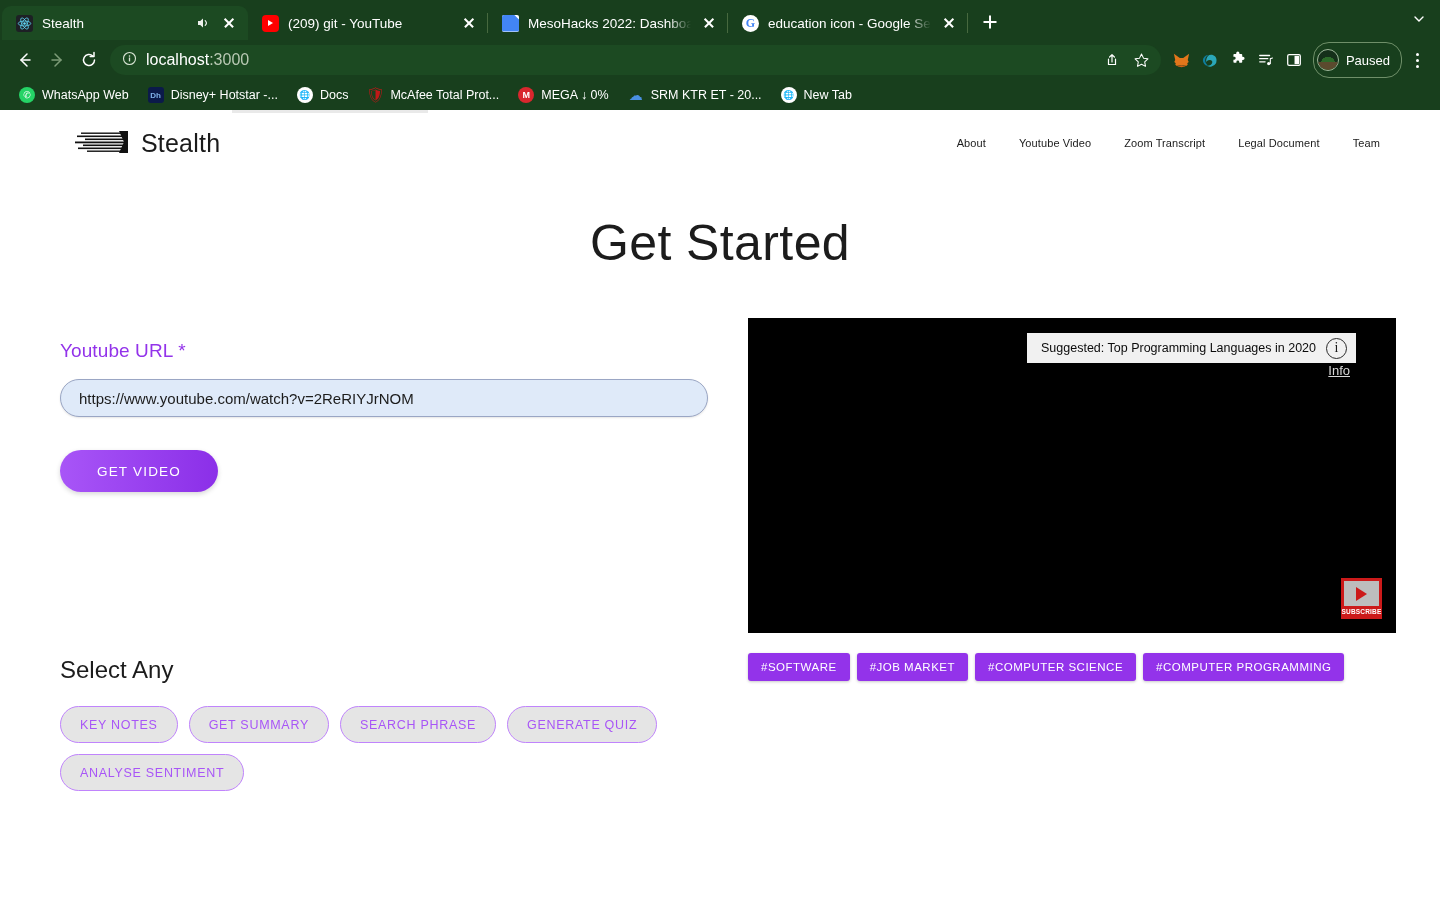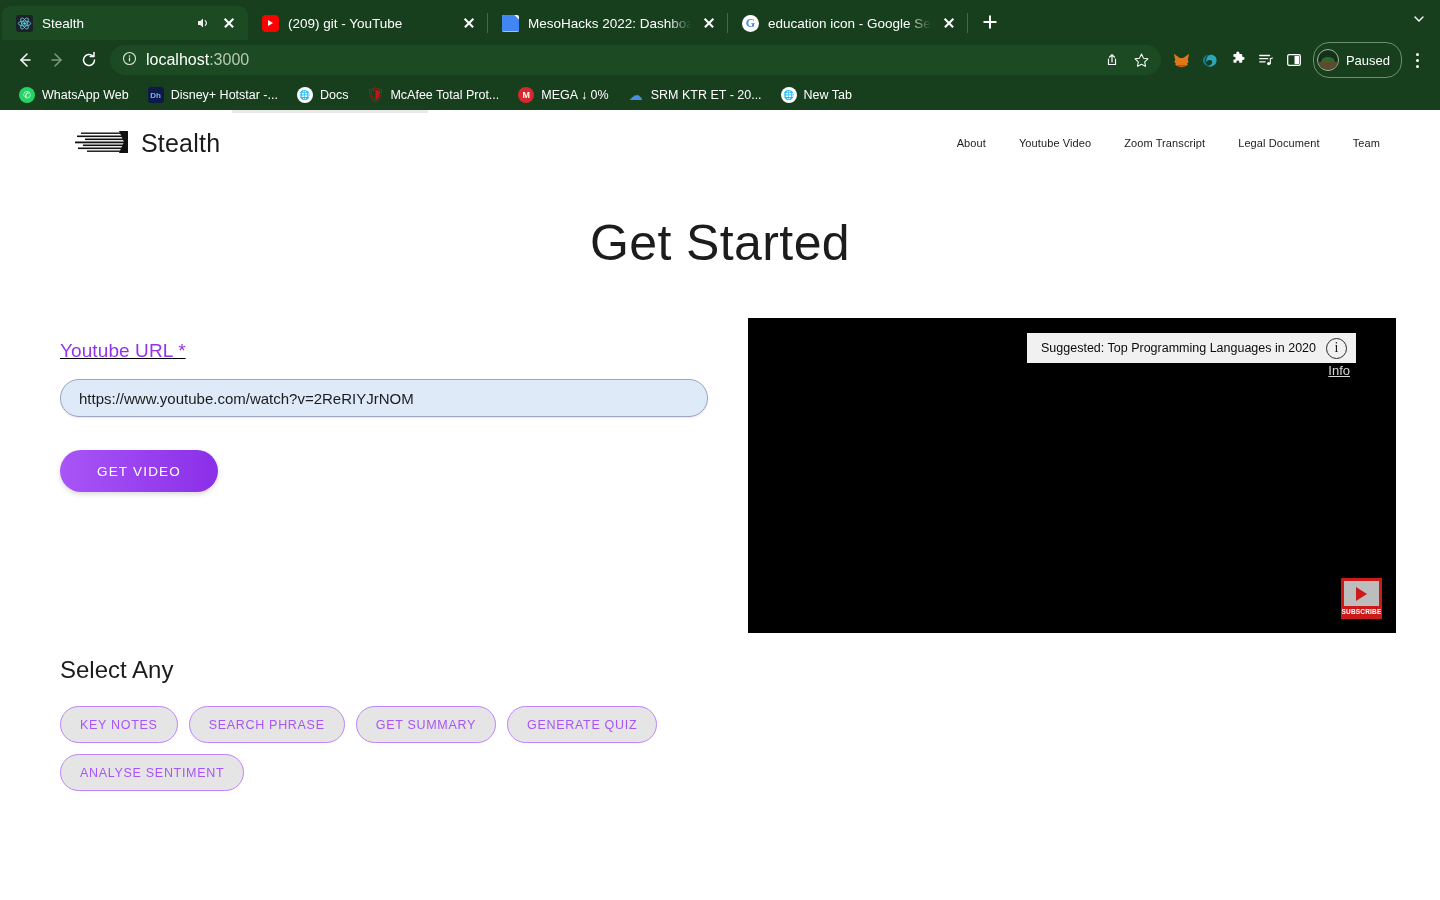--- a/index.html
+++ b/index.html
@@ -125,21 +125,21 @@
 
   #page-title {
     text-align: center; font-size: 50px; font-weight: 300; color: #1c1c1c;
     letter-spacing: .4px; margin-top: 38px;
   }
 
   #content { display: flex; padding: 0 60px 0 60px; margin-top: 46px; gap: 0; }
 
   
   #left-col { width: 672px; flex: 0 0 672px; padding-left: 0px; }
-  #form-block { padding-top: 22px; text-decoration: underline; }
+  #form-block { padding-top: 22px; }
   #url-label { font-size: 19px; color: #9333ea; letter-spacing: .1px; }
   #url-label .star { color: #9333ea; }
   #url-input {
     width: 648px; height: 38px; margin-top: 17px;
     border: 1.3px solid #9aa6c4; border-radius: 19px;
     background: #dfeaf9; color: #1c1c1c; font-size: 15px;
     padding: 0 18px; font-family: "Liberation Sans", sans-serif;
     box-shadow: 0 1px 2px rgba(0,0,0,.10);
     outline: none;
   }
@@ -423,38 +423,44 @@
           <span class="star">*</span>
         </div>
         <input id="url-input" type="text" value="https://www.youtube.com/watch?v=2ReRIYJrNOM" style="">
         <div style="height:0"></div>
         <button id="get-video-btn">GET VIDEO</button>
       </div>
 
       <h2 id="select-any-title">Select Any</h2>
       <div id="chip-row">
         <div class="chip">KEY NOTES</div>
+        <div class="chip">GET SUMMARY</div>
         <div class="chip">SEARCH PHRASE</div>
-        <div class="chip">GET SUMMARY</div>
         <div class="chip">GENERATE QUIZ</div>
         <div class="chip">ANALYSE SENTIMENT</div>
       </div>
     </div>
 
     <div id="right-col">
       <div id="video-frame">
 
         <div id="suggest-card">
           <span id="suggest-text">Suggested: Top Programming Languages in 2020</span>
           <span id="info-icon-circle">i</span>
         </div>
         <span id="info-label">Info</span>
 
         <div id="subscribe-badge">
           <span id="sub-play"></span>
           <span id="sub-word">SUBSCRIBE</span>
         </div>
       </div>
 
+      <div id="tag-row">
+        <span class="tag">#SOFTWARE</span>
+        <span class="tag">#JOB MARKET</span>
+        <span class="tag">#COMPUTER SCIENCE</span>
+        <span class="tag">#COMPUTER PROGRAMMING</span>
+      </div>
     </div>
 
   </div>
 </div>
 
 </body></html>

